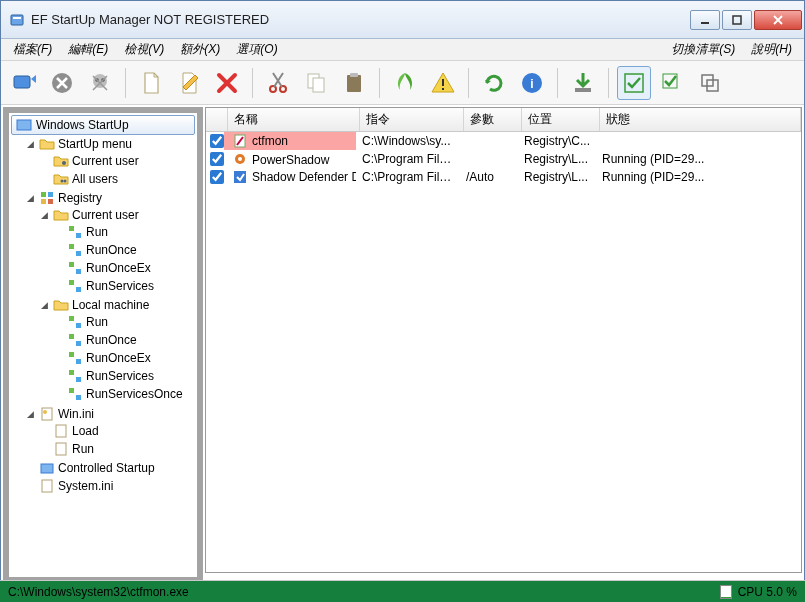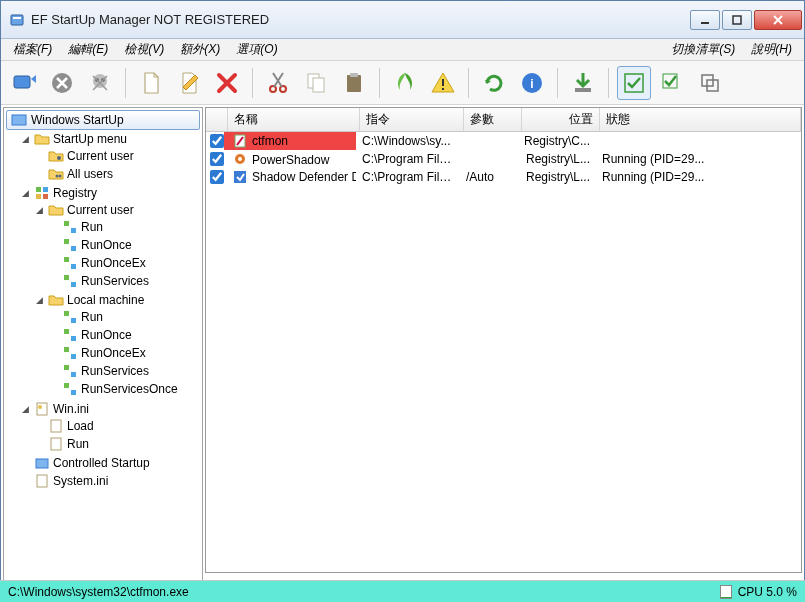--- a/index.html
+++ b/index.html
@@ -13,47 +13,47 @@
 .winbtn svg { width: 12px; height: 12px; }
 .menubar { height: 22px; display: flex; align-items: center; padding: 0 4px; background: #f2f2f2; border-bottom: 1px solid #d5d5d5; }
 .menubar .menu { padding: 2px 8px; cursor: default; font-style: italic; }
 .menubar .spacer { flex: 1; }
 .toolbar { height: 44px; display: flex; align-items: center; gap: 4px; padding: 2px 6px; background: #f7f7f7; border-bottom: 1px solid #d5d5d5; }
 .toolbar .sep { width: 1px; height: 30px; background: #ccc; margin: 0 4px; }
 .tbtn { width: 34px; height: 34px; display: flex; align-items: center; justify-content: center; border: 1px solid transparent; border-radius: 3px; }
 .tbtn.active { border-color: #7aa7d6; background: #e6f0fb; }
 .tbtn svg { width: 26px; height: 26px; }
 .content { display: flex; height: 480px; }
-.tree { width: 200px; border: 1px solid #a3a3a3; margin: 2px; overflow: auto; padding: 2px; }
+.tree { width: 200px; border: 6px solid #a3a3a3; margin: 2px; overflow: auto; padding: 2px; }
 .tree .root { background: linear-gradient(#fff,#e2ecf8); border: 1px solid #7da2ce; border-radius: 2px; padding: 1px 4px; display: flex; align-items: center; gap: 4px; }
 .tree ul { list-style: none; padding-left: 14px; }
 .tree li { padding: 1px 0; white-space: nowrap; }
 .tree li > .row { display: flex; align-items: center; gap: 3px; }
 .twisty { width: 11px; height: 11px; display: inline-flex; align-items: center; justify-content: center; font-size: 9px; color: #555; }
 .twisty.placeholder { visibility: hidden; }
 .ticon { width: 16px; height: 16px; flex-shrink: 0; }
 .listpane { flex: 1; border: 1px solid #999; margin: 2px 2px 12px 0; display: flex; flex-direction: column; }
 .listhead { display: flex; background: linear-gradient(#fdfdfd,#ececec); border-bottom: 1px solid #c9c9c9; }
 .listhead .col { padding: 3px 6px; border-right: 1px solid #d5d5d5; }
 .listbody .lrow { display: flex; align-items: center; height: 18px; }
-.listbody .lrow.selected .cell:first-of-type { background: #ef4444; }
+.listbody .lrow.selected .cell:first-of-type { background: #fca5a5; }
 .cell { padding: 1px 6px; overflow: hidden; text-overflow: ellipsis; white-space: nowrap; }
 .chk { width: 14px; height: 14px; margin-left: 4px; accent-color: #2a7ad4; flex-shrink: 0; }
 .appicon { width: 16px; height: 16px; margin: 0 4px 0 2px; flex-shrink: 0; }
-.statusbar { position: absolute; bottom: 0; left: 0; right: 0; height: 22px; border-top: 1px solid #c9c9c9; display: flex; align-items: center; padding: 0 8px; background: #5eead4; }
+.statusbar { position: absolute; bottom: 0; left: 0; right: 0; height: 22px; border-top: 1px solid #c9c9c9; display: flex; align-items: center; padding: 0 8px; background: #15803d; }
 .statusbar .sfill { flex: 1; }
 .statusbar .cpu { display: flex; align-items: center; gap: 6px; }
 .cpubar { width: 12px; height: 14px; border: 1px solid #888; position: relative; background: #fff; display: flex; flex-direction: column-reverse; }
 .cpubar span { display: block; background: #3a9b3a; width: 100%; }
 
 .c0 { width: 22px; flex-shrink: 0; }
 .c1 { width: 132px; }
 .c2 { width: 104px; }
 .c3 { width: 58px; }
-.c4 { width: 78px; text-align: right; }
+.c4 { width: 78px; }
 .c5 { flex: 1; }
 </style>
 </head>
 <body>
 
 <div class="titlebar">
   <svg class="tb-icon" viewBox="0 0 16 16">
       <rect x="2" y="3" width="12" height="10" rx="1" fill="#6aa3e6" stroke="#2b5e9b"></rect>
       <rect x="4" y="5" width="8" height="2" fill="#fff"></rect>
     </svg>

